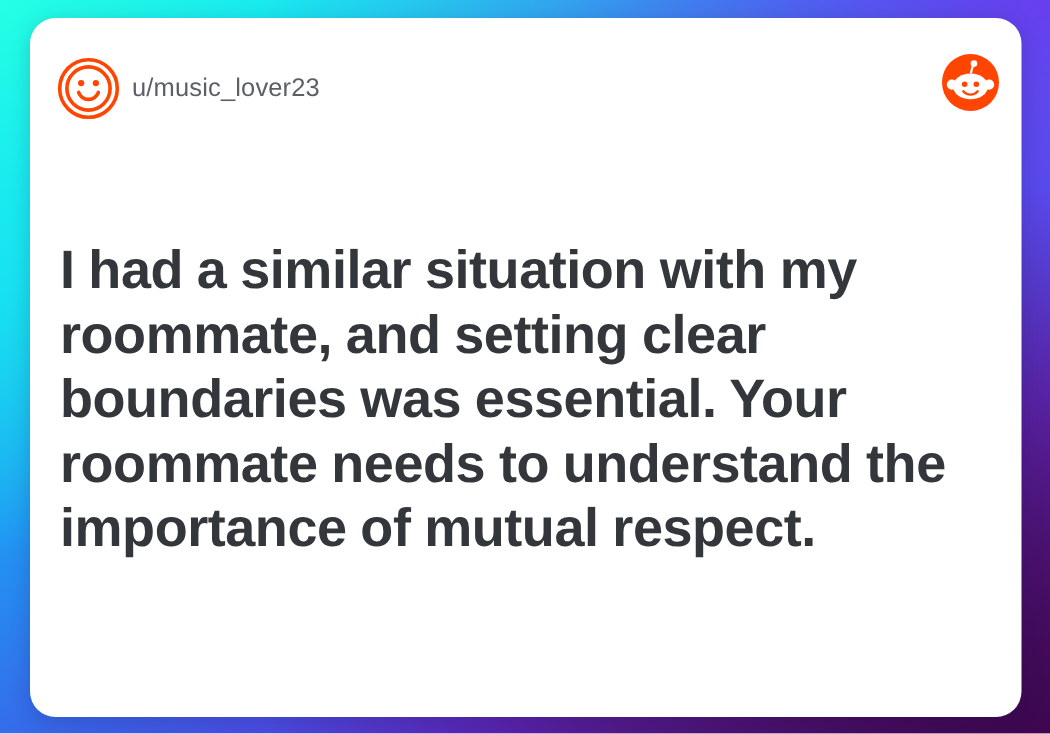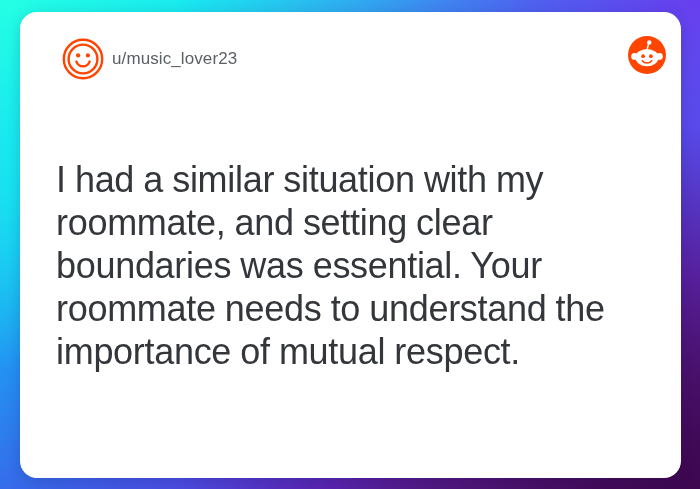--- a/index.html
+++ b/index.html
@@ -38,21 +38,20 @@
     overflow: hidden;
   }
 
   
   .card-header {
     position: absolute;
     left: 0;
     top: 0;
     right: 0;
     height: 96px;
-    margin-left: 24px;
   }
 
   .avatar {
     position: absolute;
     left: 18px;
     top: 26px;
     width: 42px;
     height: 42px;
     display: block;
   }
@@ -73,29 +72,29 @@
     right: 14px;
     top: 23px;
     width: 40px;
     height: 40px;
     display: block;
   }
 
   
   .comment-body {
     position: absolute;
-    left: 36px;
+    left: 20px;
     top: 146px;
     width: 600px;
     font-size: 36px;
     line-height: 43px;
     color: #33363B;
     letter-spacing: -0.3px;
     word-spacing: -0.5px;
-    font-weight: 400;
+    font-weight: 700;
   }
 </style>
 </head>
 <body>
 
 <div id="stage">
 
   <div id="card">
 
     <div class="card-header">

